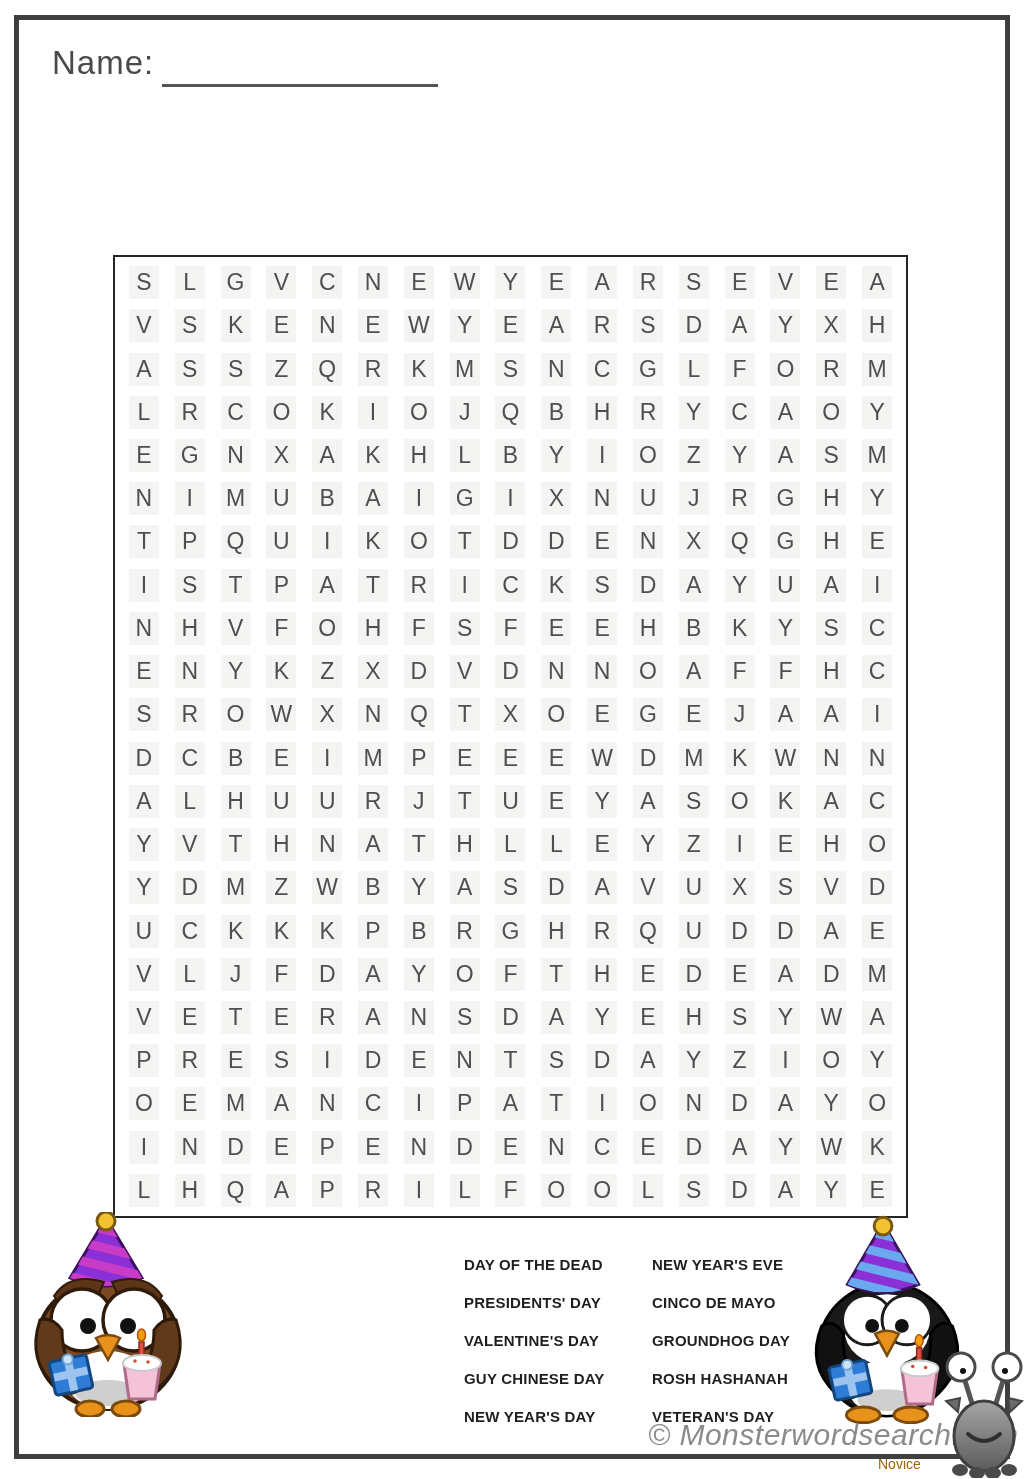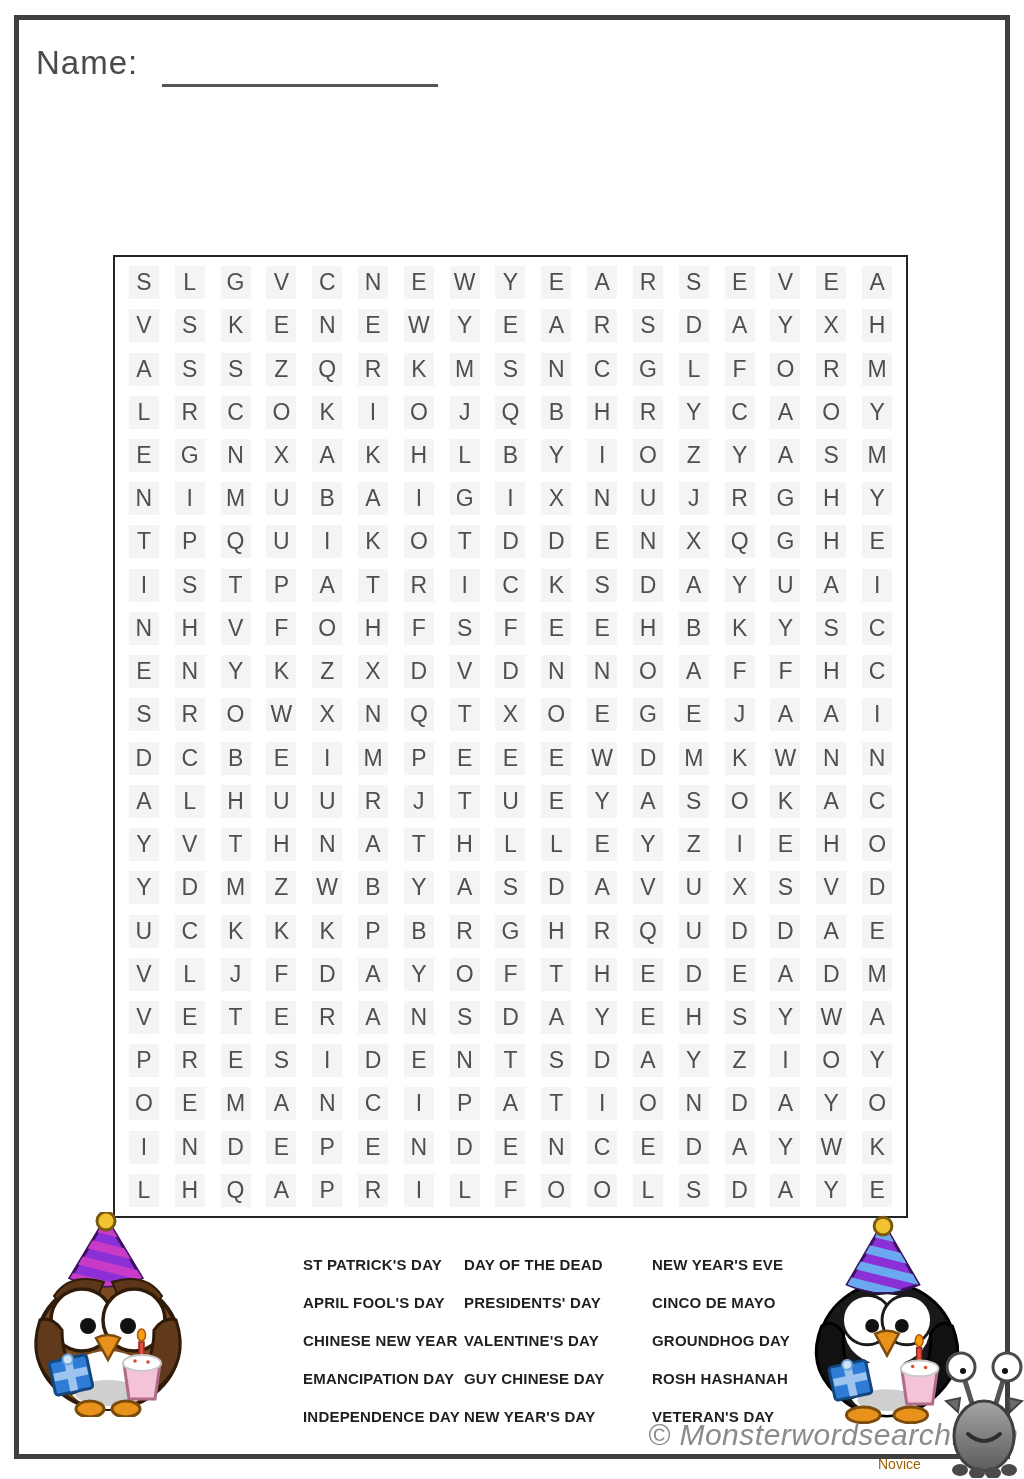--- a/index.html
+++ b/index.html
@@ -5,21 +5,21 @@
   html,body { margin:0; padding:0; background:#ffffff; }
   .page {
     position:relative; width:1024px; height:1479px; background:#ffffff;
     font-family:"Liberation Sans", sans-serif; overflow:hidden;
   }
   .frame {
     position:absolute; left:14px; top:15px; width:996px; height:1444px;
     border:5px solid #3f3f3f; box-sizing:border-box;
   }
   .name-label {
-    position:absolute; left:36px; top:44px; font-size:33px; color:#4a4a4a;
+    position:absolute; left:52px; top:44px; font-size:33px; color:#4a4a4a;
     letter-spacing:1px;
   }
   .name-line {
     position:absolute; left:162px; top:84px; width:276px; height:0;
     border-bottom:3px solid #555555;
   }
   .title {
     position:absolute; left:0; top:104px; width:100%; margin:0;
     text-align:center; font-size:74px; font-weight:bold; color:#000;
     letter-spacing:-2px; -webkit-text-stroke:2px #000;
@@ -1185,27 +1185,20 @@
         <span class="tile">A</span>
       </div>
       <div class="cell">
         <span class="tile">Y</span>
       </div>
       <div class="cell">
         <span class="tile">E</span>
       </div>
     </div>
 
-  <div class="wl-col" id="wl-col-0">
-      <div class="wl-item">ST PATRICK'S DAY</div>
-      <div class="wl-item">APRIL FOOL'S DAY</div>
-      <div class="wl-item">CHINESE NEW YEAR</div>
-      <div class="wl-item">EMANCIPATION DAY</div>
-      <div class="wl-item">INDEPENDENCE DAY</div>
-    </div>
   <div class="wl-col" id="wl-col-1">
       <div class="wl-item">DAY OF THE DEAD</div>
       <div class="wl-item">PRESIDENTS' DAY</div>
       <div class="wl-item">VALENTINE'S DAY</div>
       <div class="wl-item">GUY CHINESE DAY</div>
       <div class="wl-item">NEW YEAR'S DAY</div>
     </div>
   <div class="wl-col" id="wl-col-2">
       <div class="wl-item">NEW YEAR'S EVE</div>
       <div class="wl-item">CINCO DE MAYO</div>

